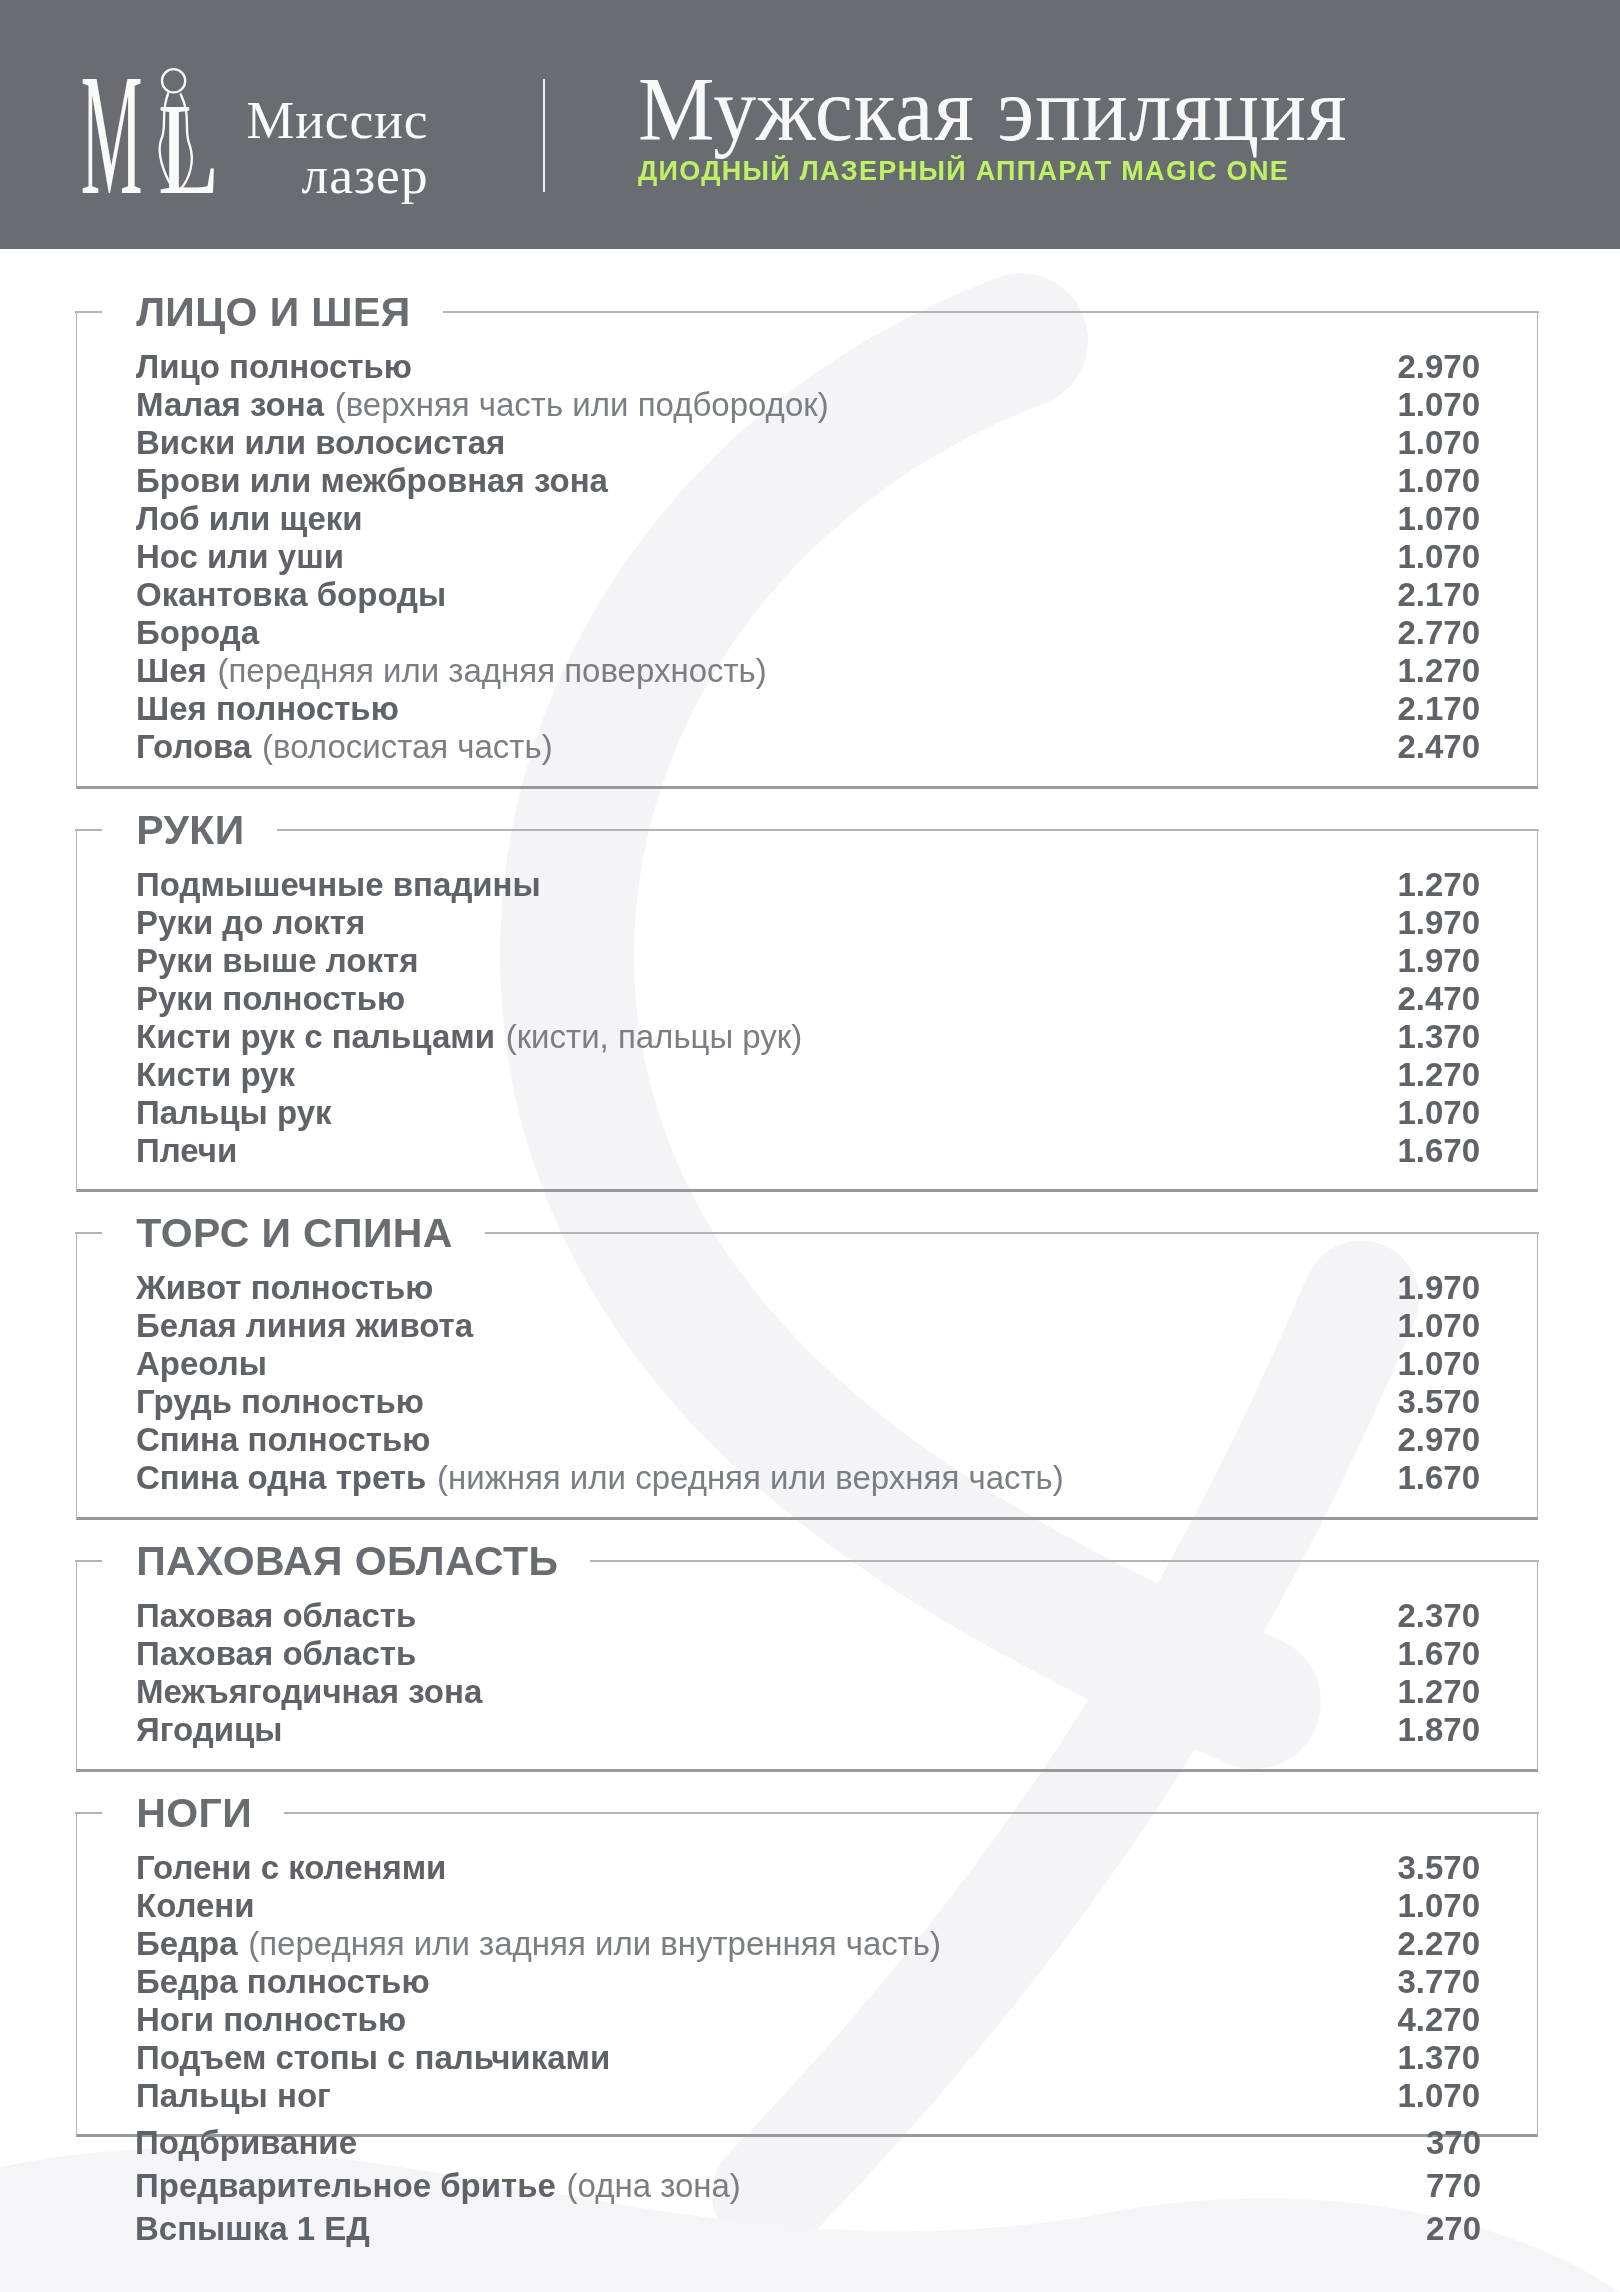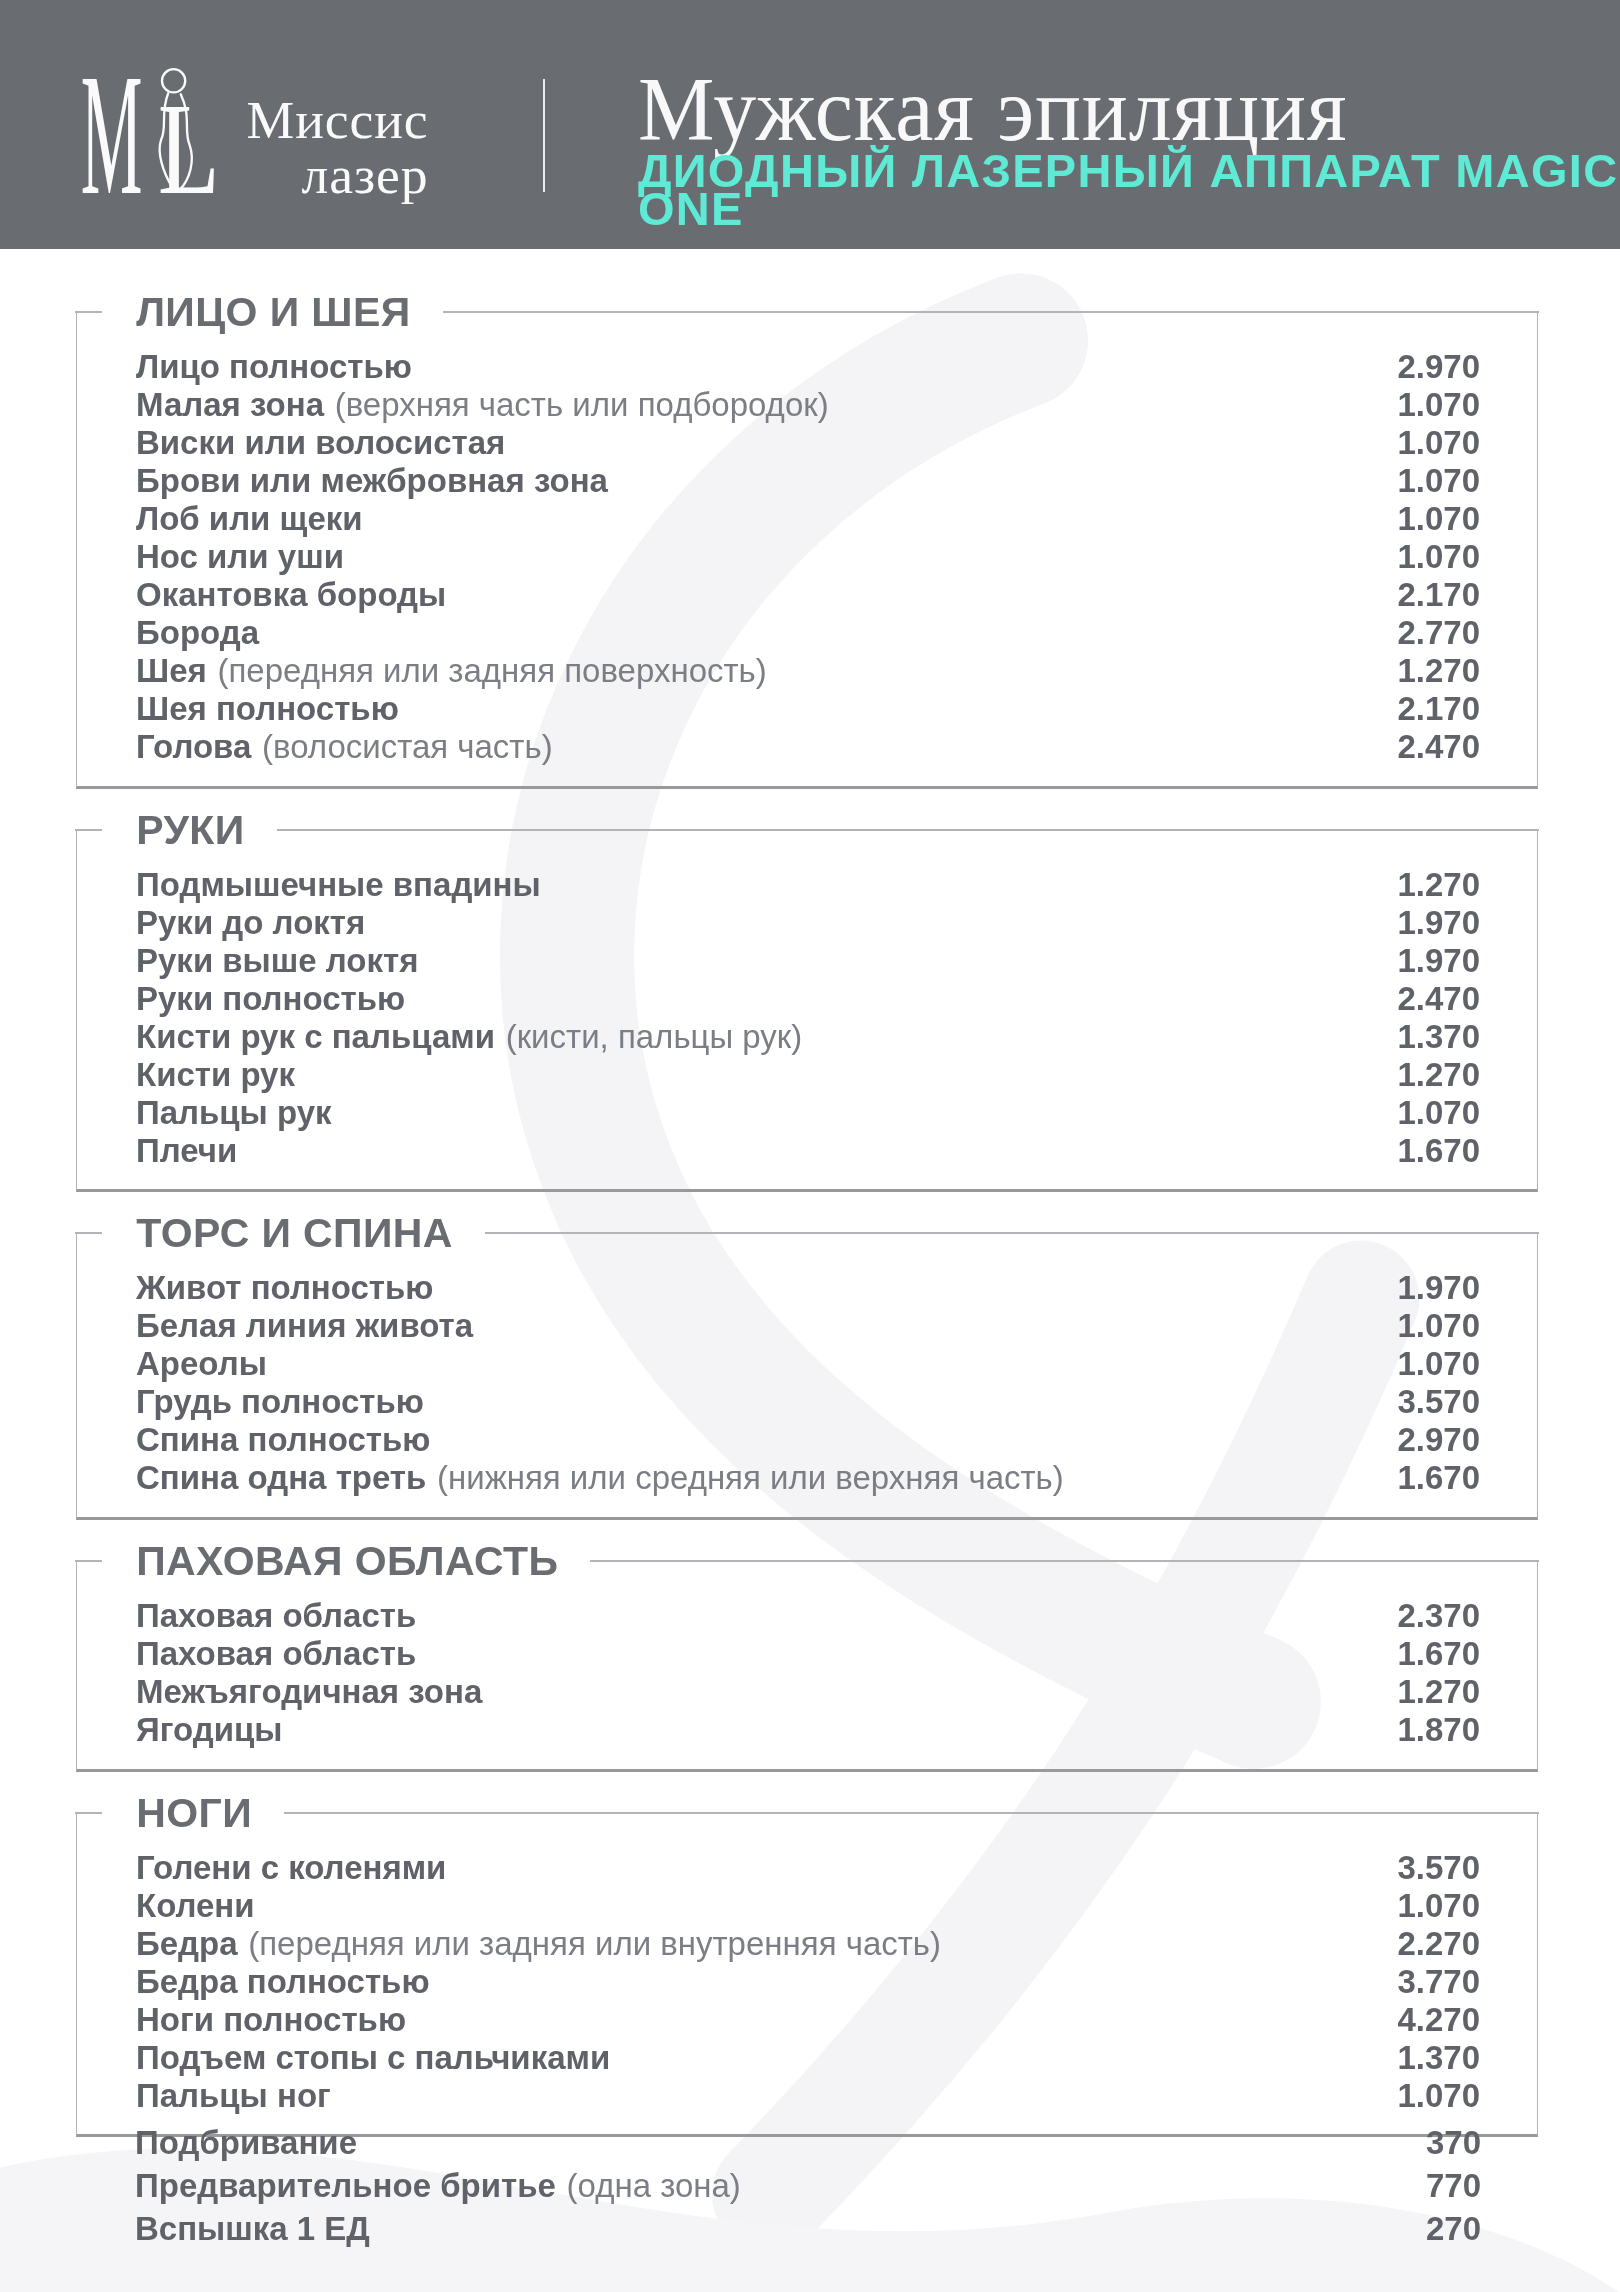--- a/index.html
+++ b/index.html
@@ -11,21 +11,21 @@
 
   
   .header{position:absolute;left:0;top:0;width:1620px;height:249px;z-index:2;}
   .logo-svg{position:absolute;left:67px;top:45px;}
   .hdr-divider{position:absolute;left:543px;top:79px;width:1.8px;height:113px;
     background:rgba(250,250,250,.9);}
   .page-title{position:absolute;left:638px;top:64px;margin:0;
     font-family:"Liberation Serif",serif;font-weight:400;font-size:86px;line-height:86px;
     color:#f8f8f9;transform:scaleY(1.06);transform-origin:left top;letter-spacing:0.9px;}
   .page-subtitle{position:absolute;left:638px;top:152px;margin:0;
-    font-size:47px;line-height:38px;font-weight:700;letter-spacing:1.3px;color:#5eead4;}
+    font-size:27px;line-height:38px;font-weight:700;letter-spacing:1.3px;color:#bef264;}
 
   
   .content{position:absolute;left:76px;top:249px;width:1462px;z-index:1;}
   .box{position:relative;border-left:1.8px solid #b2b4b7;border-right:1.8px solid #b2b4b7;
     border-bottom:3.6px solid #97999c;padding:36px 57px 19.7px 59px;margin-top:41px;}
   .box.first{margin-top:63px;}
   .head{position:absolute;top:-24px;left:-1.8px;right:-1.8px;height:48px;
     display:flex;align-items:center;}
   .head-corner{width:27px;border-top:2.7px solid #b2b4b7;}
   .head-line{flex:1;border-top:2.7px solid #b2b4b7;margin-left:32px;}

